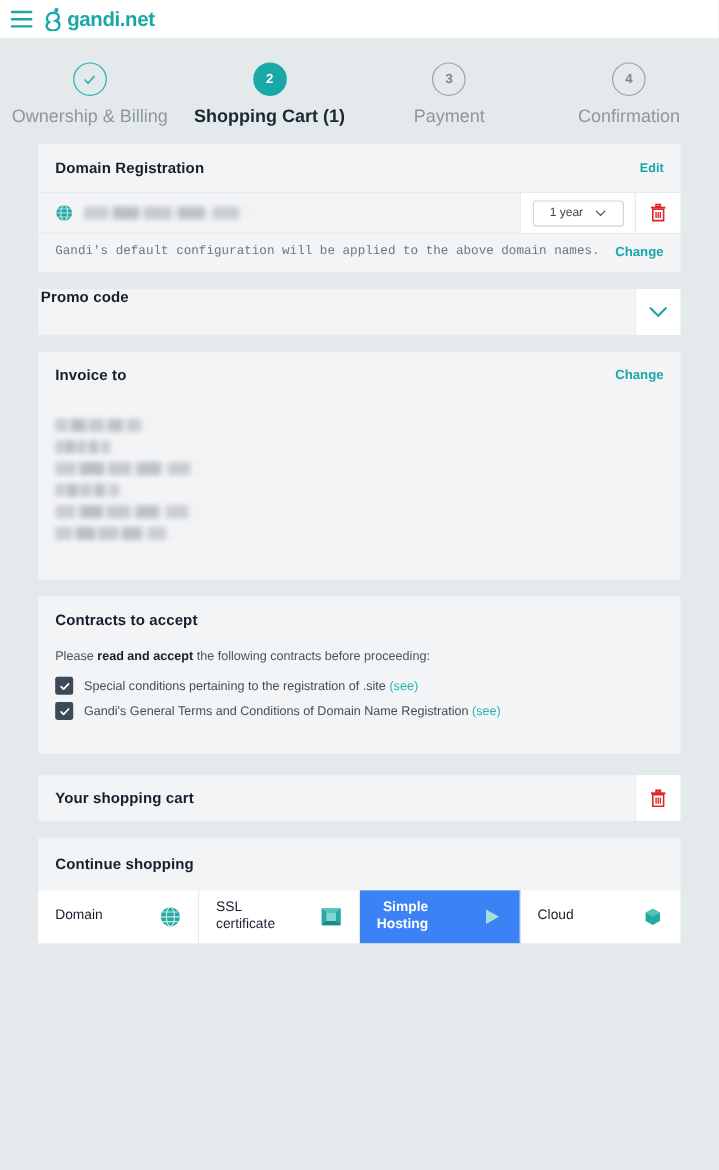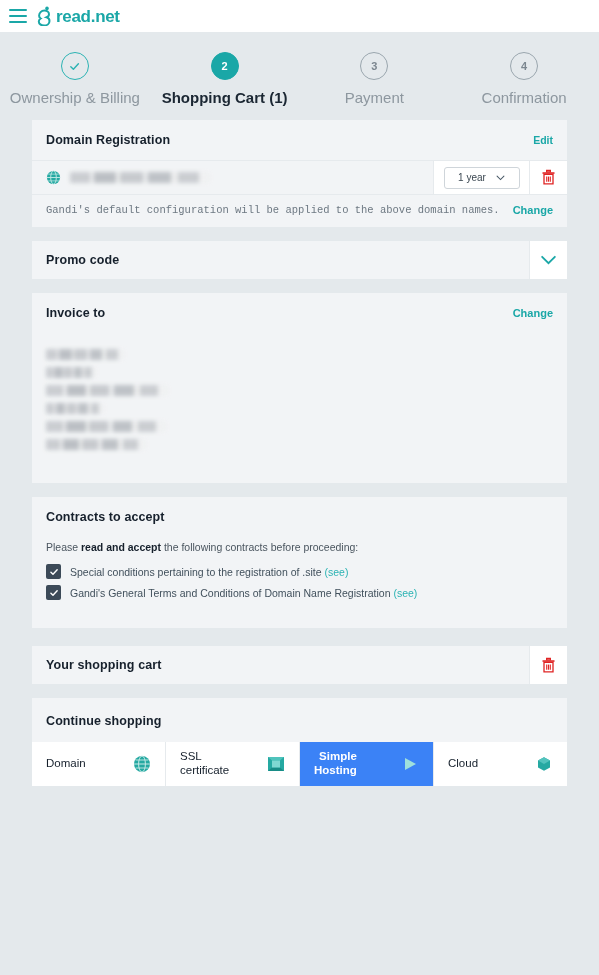--- a/index.html
+++ b/index.html
@@ -115,21 +115,21 @@
   .trash { width: 15px; height: 17px; display:block; }
   .domain-note {
     display: flex; align-items: center; justify-content: space-between;
     padding: 9px 14px 11px 14px;
     border-top: 1px solid #e6eaed;
   }
   .note-text { font-size: 10.5px; color: #6d7882; font-family: Liberation Mono, monospace; }
 
   
   .promo { display: flex; align-items: stretch; height: 38px; }
-  .promo-title { flex: 1; display: flex; align-items: center; padding-left: 14px; }
+  .promo-title { flex: 1; display: flex; align-items: flex-start; padding-left: 2px; }
   .promo-toggle {
     width: 38px; background: #ffffff;
     display: flex; align-items: center; justify-content: center;
     cursor: pointer; border-left: 1px solid #e6eaed;
   }
   .chev-big { width: 17px; height: 10px; display:block; }
 
   
   .invoice-body { padding: 16px 14px 26px 14px; }
   .addr-line { margin-bottom: 7px; }
@@ -199,21 +199,21 @@
   <div class="hamburger">
     <i></i>
       <i></i>
       <i></i>
   </div>
   <div class="brand">
     <svg class="brand-mark" viewBox="0 0 15 20">
       <circle cx="10" cy="2.4" r="1.8" fill="#1aa7a7"></circle>
       <path d="M7.4 4.6c2.6 0 4.6 1.5 4.6 3.6 0 1.6-1.1 2.6-2.4 3.1 1.6.5 2.9 1.7 2.9 3.6 0 2.7-2.3 4.6-5.4 4.6-3 0-5.3-1.7-5.3-4 0-1.3.7-2.3 1.9-3-1-.6-1.6-1.5-1.6-2.8 0-2.8 2.2-5.1 5.3-5.1z" fill="none" stroke="#1aa7a7" stroke-width="2"></path>
     </svg>
-    <span class="brand-text">read.net</span>
+    <span class="brand-text">gandi.net</span>
   </div>
 </div>
 
 <div class="stepper">
 
   <div class="step">
     <div class="step-circle done">
       <svg class="check-svg" viewBox="0 0 14 14">
         <path d="M3 7.2l2.8 2.8L11.2 4" fill="none" stroke="#2bb3b3" stroke-width="1.5" stroke-linecap="round" stroke-linejoin="round"></path>
       </svg>

